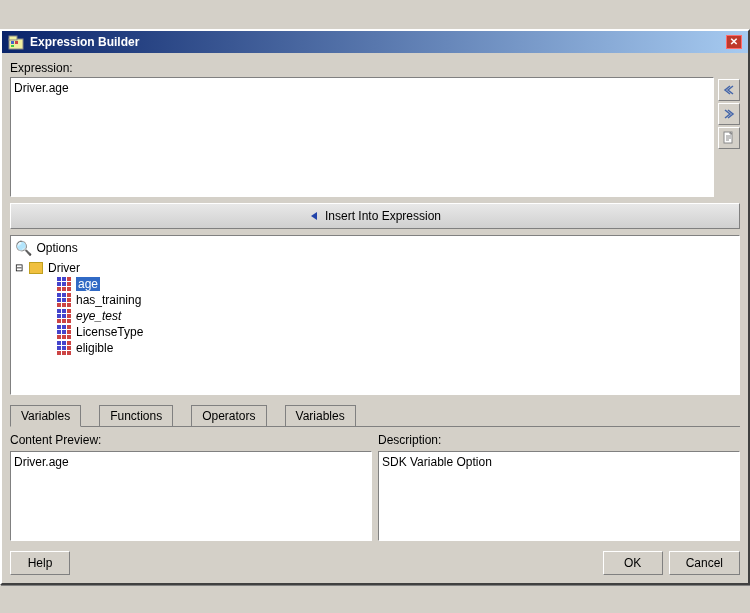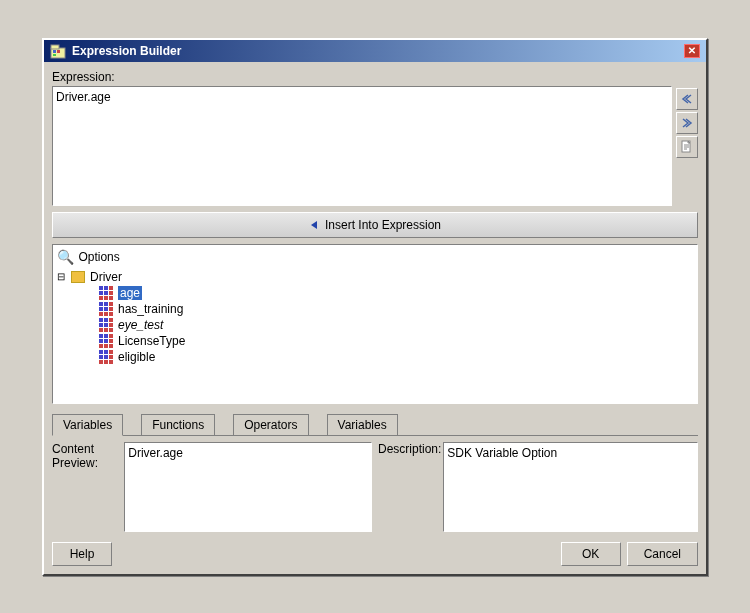--- a/index.html
+++ b/index.html
@@ -6,21 +6,21 @@
 
     body {
       background: #d4d0c8;
       display: flex;
       align-items: center;
       justify-content: center;
       min-height: 100vh;
     }
 
     .window {
-      width: 666px;
+      width: 750px;
       background: #d4d0c8;
       border: 2px solid #ffffff;
       border-right-color: #404040;
       border-bottom-color: #404040;
       box-shadow: 1px 1px 0 #808080;
     }
 
     .titlebar {
       background: linear-gradient(to right, #0a246a, #a6caf0);
       color: white;
@@ -167,21 +167,21 @@
     }
 
     .bottom-panels {
       display: flex;
       gap: 6px;
     }
 
     .bottom-panel {
       flex: 1;
       display: flex;
-      flex-direction: row;
+      flex-direction: column;
       gap: 2px;
     }
 
     .preview-textarea {
       width: 100%;
       height: 90px;
       border: 1px solid #808080;
       border-right-color: #fff;
       border-bottom-color: #fff;
       background: white;

